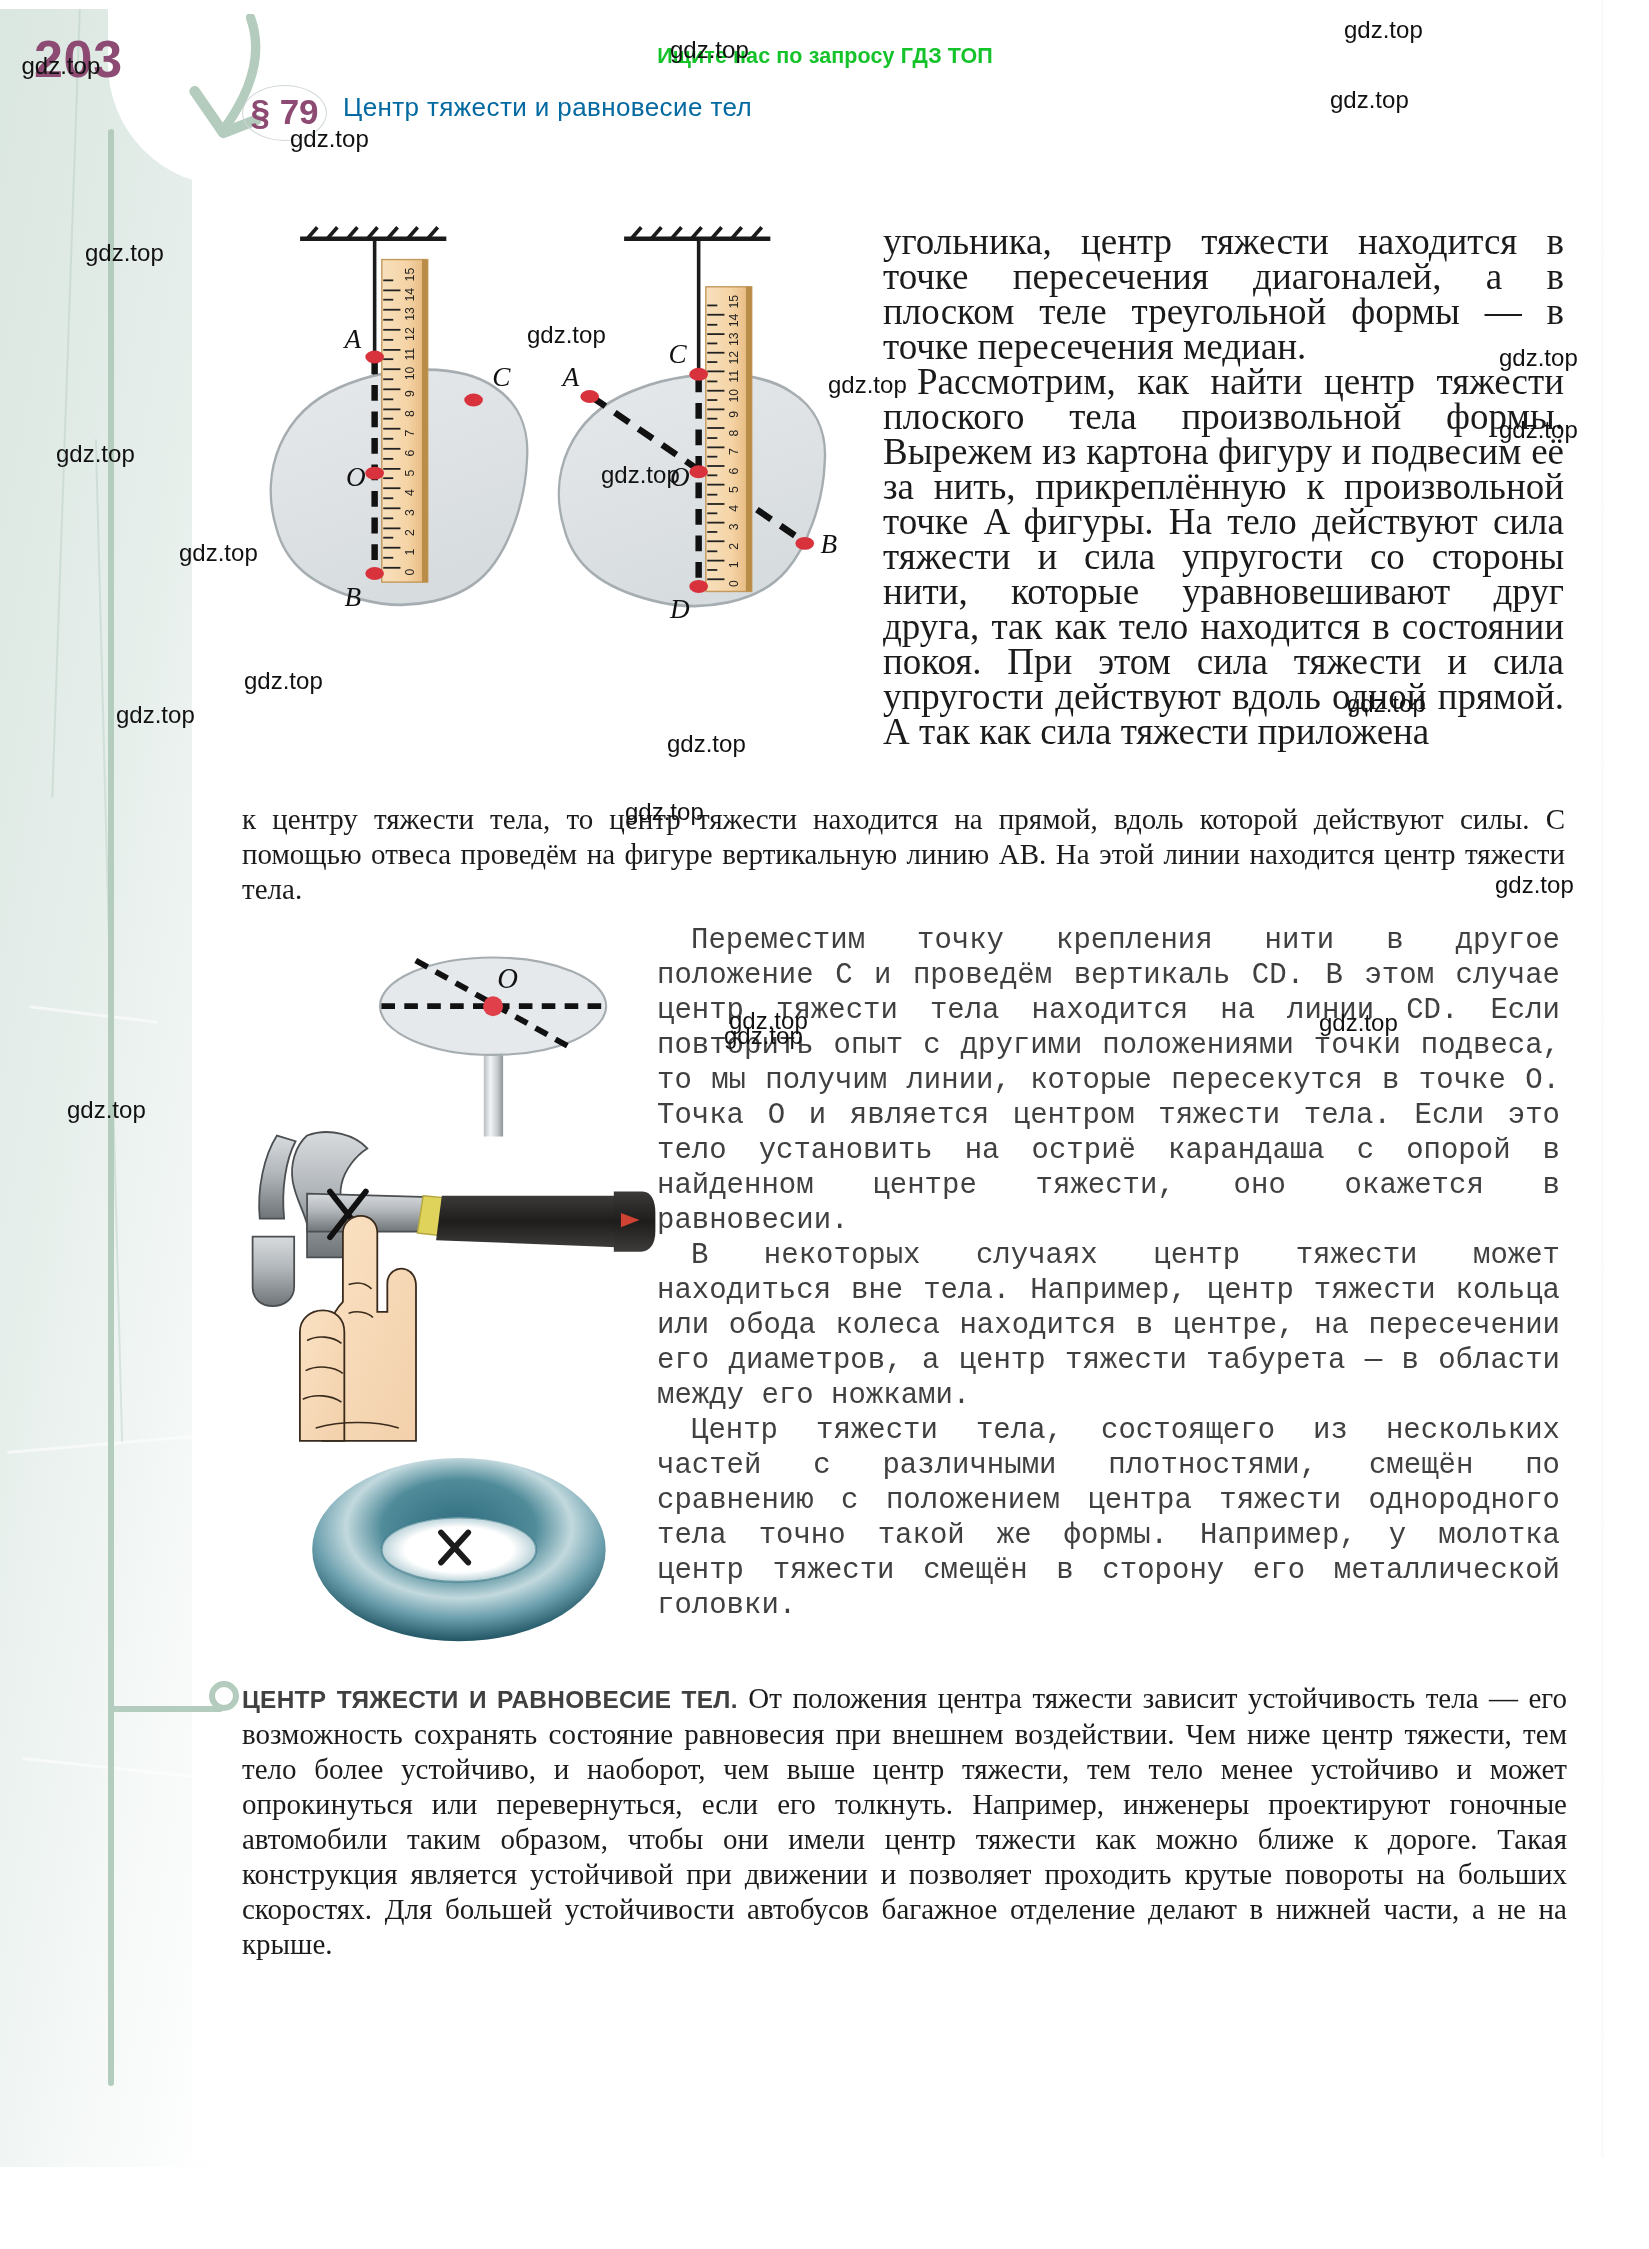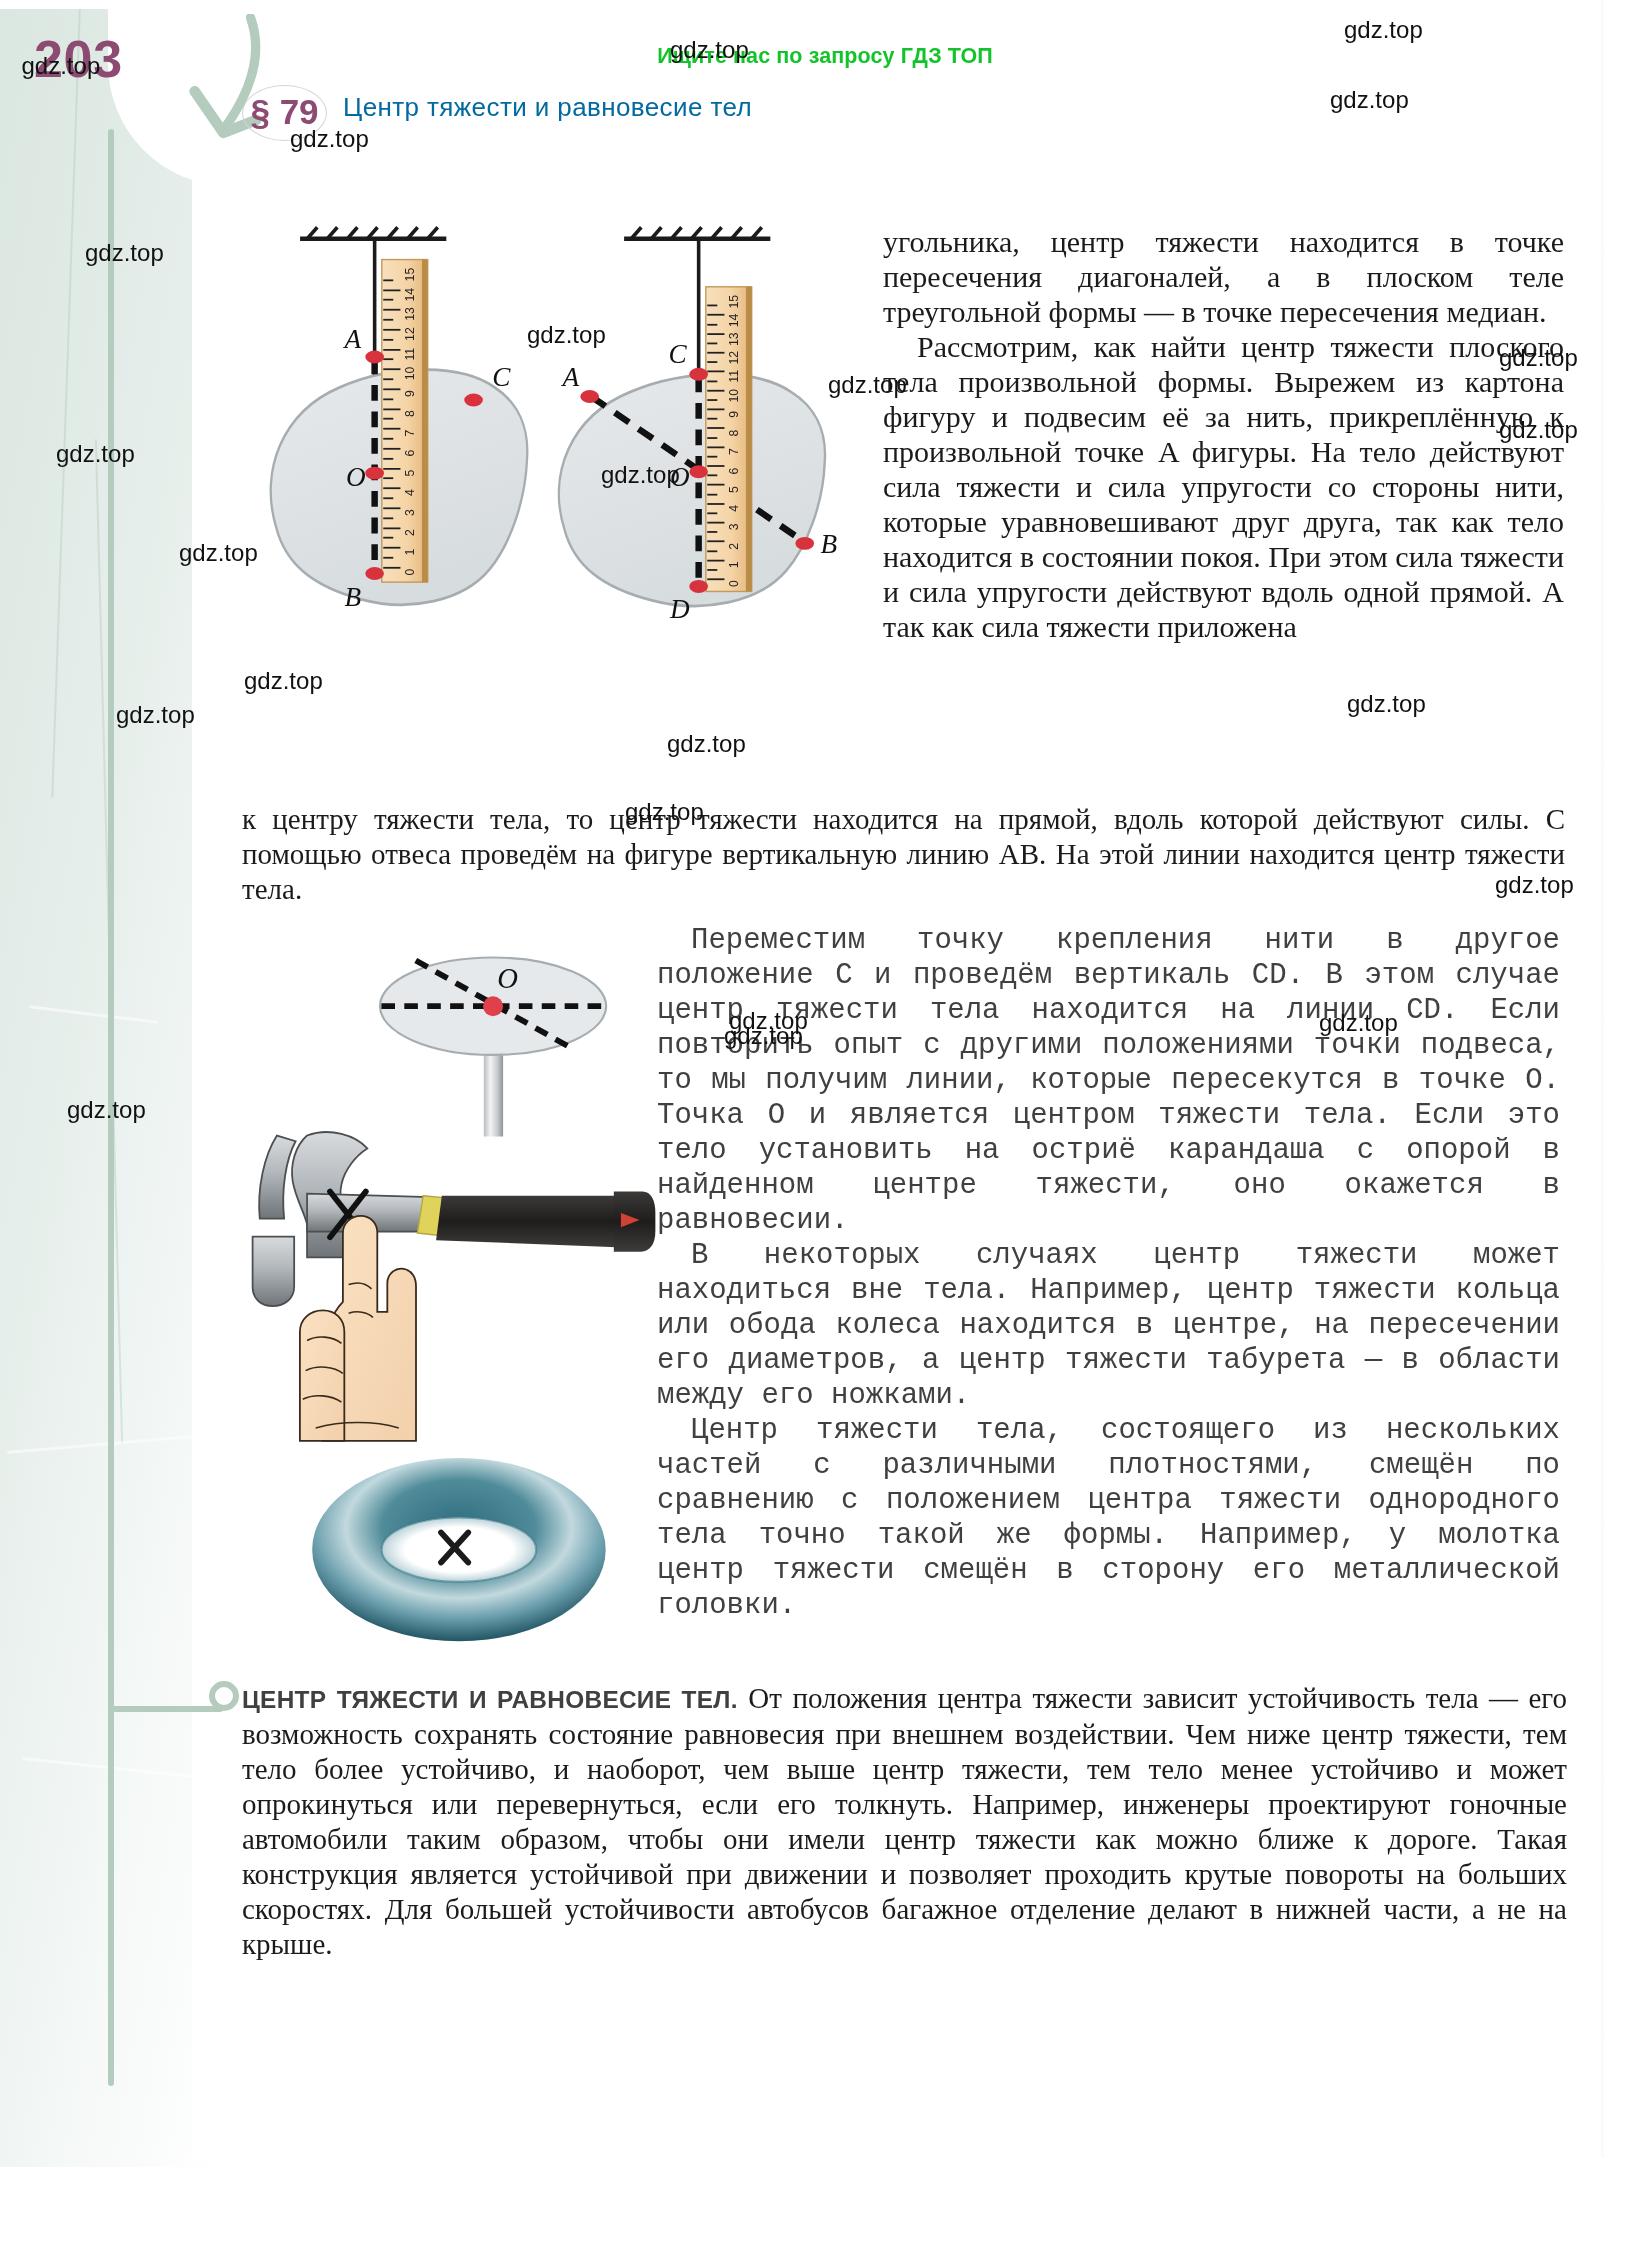--- a/index.html
+++ b/index.html
@@ -69,21 +69,21 @@
   }
   .sec-title{
     position:absolute;left:343px;top:92px;
     font-family:"Liberation Sans", sans-serif;
     font-size:26px;color:#0369a1;letter-spacing:0.4px;white-space:nowrap;
   }
 
   
   .col-right{
     position:absolute;left:883px;top:224px;width:681px;
-    font-size:30px;line-height:35px;color:#1b1b1b;
+    font-size:37px;line-height:35px;color:#1b1b1b;
     text-align:justify;text-justify:inter-word;
     hyphens:manual;
   }
   .col-right2{
     position:absolute;left:657px;top:923px;width:903px;
     font-size:29px;line-height:35px;color:#404040;
     text-align:justify;
     font-family:Liberation Mono, monospace;
   }
   .full-para{

